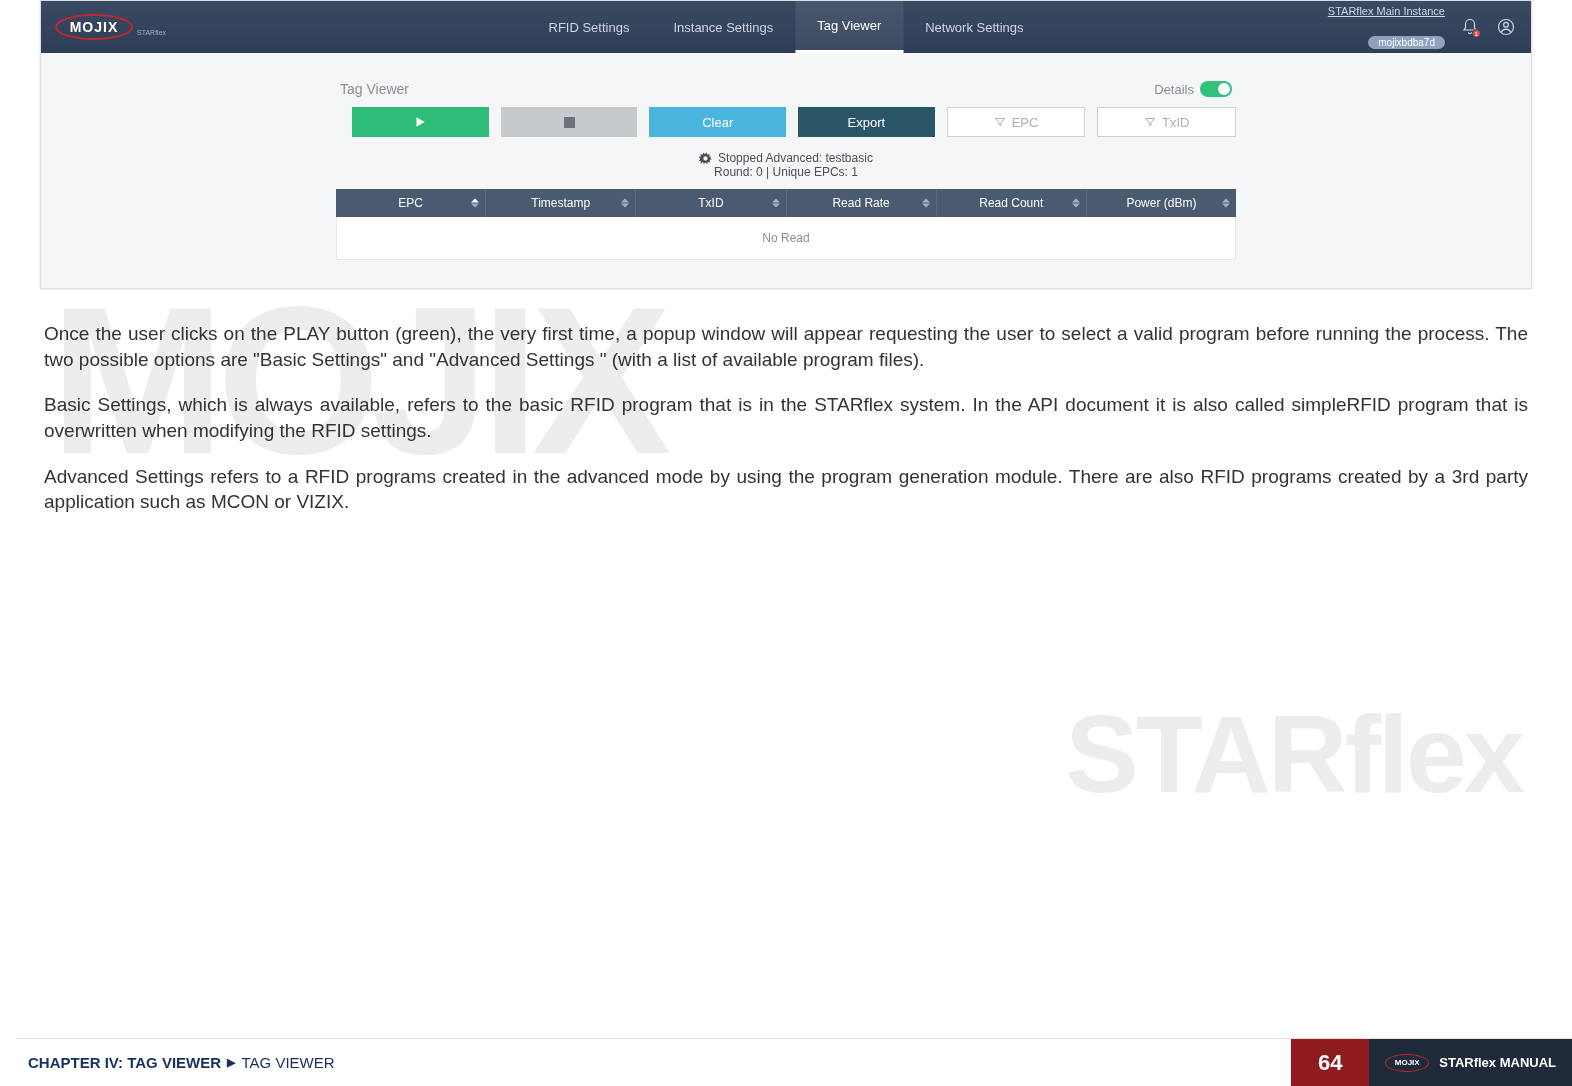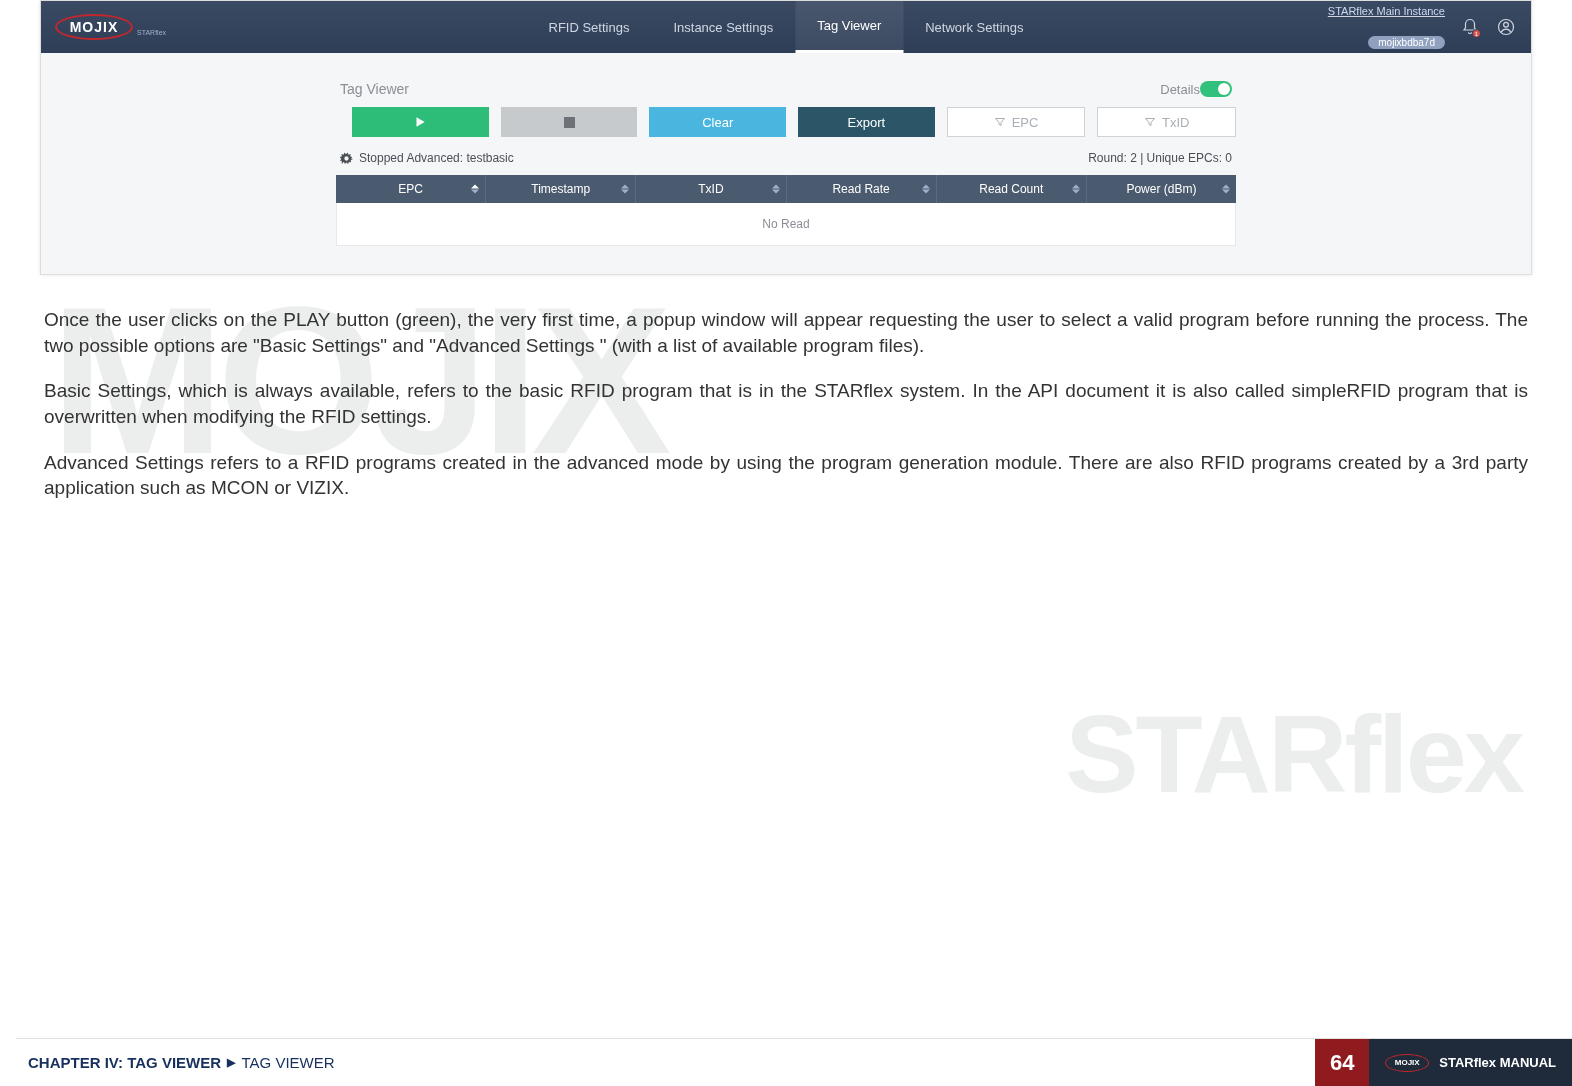--- a/index.html
+++ b/index.html
@@ -103,21 +103,21 @@
     background: #d9534f; border: 1px solid #2f3e57; border-radius: 50%;
     display:flex;align-items:center;justify-content:center;font-size:6px;color:#fff;
   }
   
   .panel-body { background: #f5f6f7; padding: 24px 20px 28px 20px; }
   .panel-inner { max-width: 900px; margin: 0 auto; background: transparent; }
   .panel-title-row {
     display: flex; justify-content: space-between; align-items: center;
     color: #8a8f96; font-size: 14px; padding: 4px 4px 10px 4px;
   }
-  .details-toggle { display: flex; align-items: center; color:#8a8f96; font-size: 13px; }
+  .details-toggle { display: flex; align-items: center; gap: 6px; color:#8a8f96; font-size: 13px; }
   .toggle {
     width: 32px; height: 16px; background: #32c17c; border-radius: 10px; position: relative;
   }
   .toggle::after {
     content: ""; position: absolute; right: 2px; top: 2px;
     width: 12px; height: 12px; background: #fff; border-radius: 50%;
   }
   .btn-row { display: flex; gap: 12px; margin-left: 16px; }
   .btn {
     flex: 1; height: 30px; display: flex; align-items: center; justify-content: center;
@@ -129,21 +129,21 @@
   .btn-stop .sq { width: 11px; height: 11px; background: #6d7278; }
   .btn-clear { background: #4ab6e0; }
   .btn-export { background: #2a5667; }
   .btn-filter {
     background: #fff; border: 1px solid #cfd3d8; color: #aab0b8;
     gap: 6px;
   }
   .btn-filter svg { width: 12px; height: 12px; stroke: #aab0b8; fill: none; stroke-width: 2; }
   .status-row {
     display: flex; justify-content: space-between; align-items: center;
-    font-size: 12px; color: #4a4f56; padding: 14px 4px 10px 4px;
+    font-size: 12px; color: #4a4f56; padding: 14px 4px 10px 4px; flex-direction: column;
   }
   .status-left { display: flex; align-items: center; gap: 6px; }
   .gear { width: 13px; height: 13px; }
   .gear svg { width: 100%; height: 100%; fill: #4a4f56; }
   .thead-row {
     display: flex; background: #4a5a6f; color: #fff; font-size: 12px;
     height: 28px;
   }
   .th {
     flex: 1; display: flex; align-items: center; justify-content: center;
@@ -180,21 +180,21 @@
     z-index: 2; background: #fff;
   }
   .breadcrumb {
     font-size: 15px; font-weight: 700; color: #17305f;
     display: flex; align-items: center; gap: 6px;
   }
   .breadcrumb .arrow { font-size: 11px; color: #17305f; }
   .breadcrumb .sub { font-weight: 400; }
   .page-badge {
     margin-left: auto;
-    width: 54px; height: 48px; background: #8f1b1f;
+    width: 78px; height: 48px; background: #8f1b1f;
     color: #fff; font-size: 22px; font-weight: 700;
     display: flex; align-items: center; justify-content: center;
   }
   .manual-badge {
     height: 48px; background: #1f2b3a; color: #fff;
     display: flex; align-items: center; gap: 10px;
     padding: 0 16px; font-size: 13px; font-weight: 600;
   }
   .manual-badge .mini-logo {
     width: 44px; height: 18px; border: 1.5px solid #c1272d;
@@ -281,21 +281,21 @@
 
       <div class="status-row">
         <div class="status-left">
           <span class="gear">
             <svg viewBox="0 0 24 24">
                 <path d="M12 8a4 4 0 100 8 4 4 0 000-8zm9 4l2 .6-.5 2-2-.3a9 9 0 01-1 2.3l1.2 1.6-1.4 1.4-1.6-1.2a9 9 0 01-2.3 1l.3 2-2 .5-.6-2a9 9 0 01-2.5 0l-.6 2-2-.5.3-2a9 9 0 01-2.3-1L4 21.6 2.6 20.2l1.2-1.6a9 9 0 01-1-2.3l-2 .3-.5-2L2 14a9 9 0 010-2.5l-2-.6.5-2 2 .3a9 9 0 011-2.3L2.3 5.3 3.7 3.9l1.6 1.2a9 9 0 012.3-1L7.3 2l2-.5.6 2a9 9 0 012.5 0l.6-2 2 .5-.3 2a9 9 0 012.3 1l1.6-1.2 1.4 1.4-1.2 1.6a9 9 0 011 2.3l2-.3.5 2-2 .6a9 9 0 010 2.5z"></path>
               </svg>
           </span>
           <span>Stopped Advanced: testbasic</span>
         </div>
-        <span>Round: 2 | Unique EPCs: 0</span>
+        <span>Round: 0 | Unique EPCs: 1</span>
       </div>
 
       <div class="thead-row">
         <div class="th">
           <span>EPC</span>
           <div class="sort">
               <span class="up active"></span>
               <span class="dn"></span>
             </div>
         </div>

